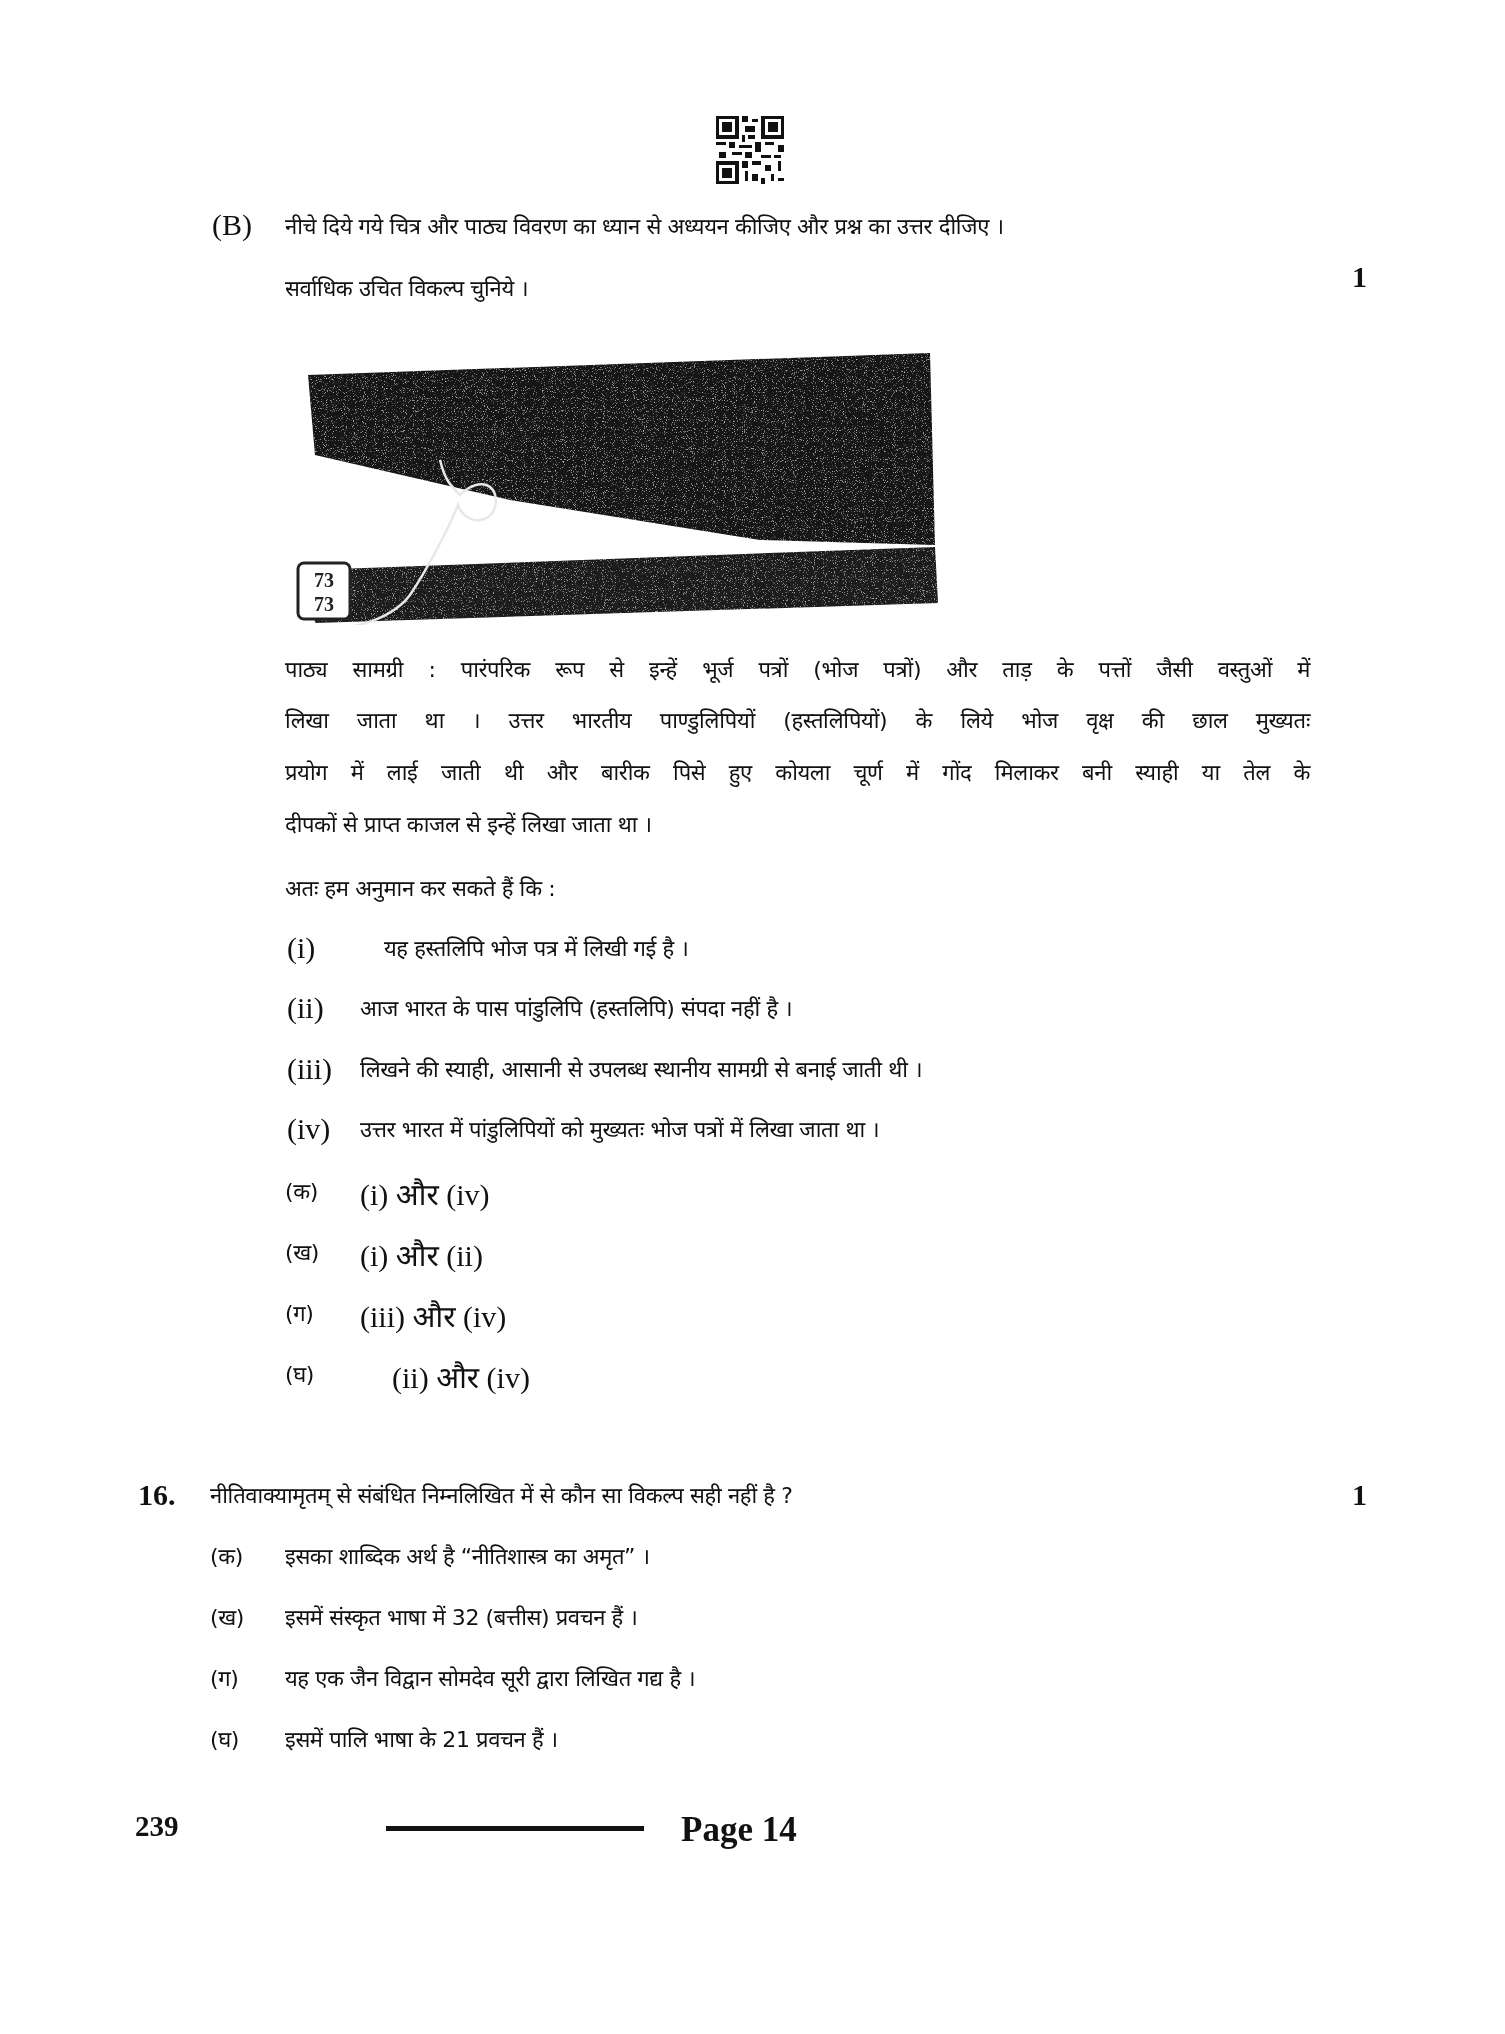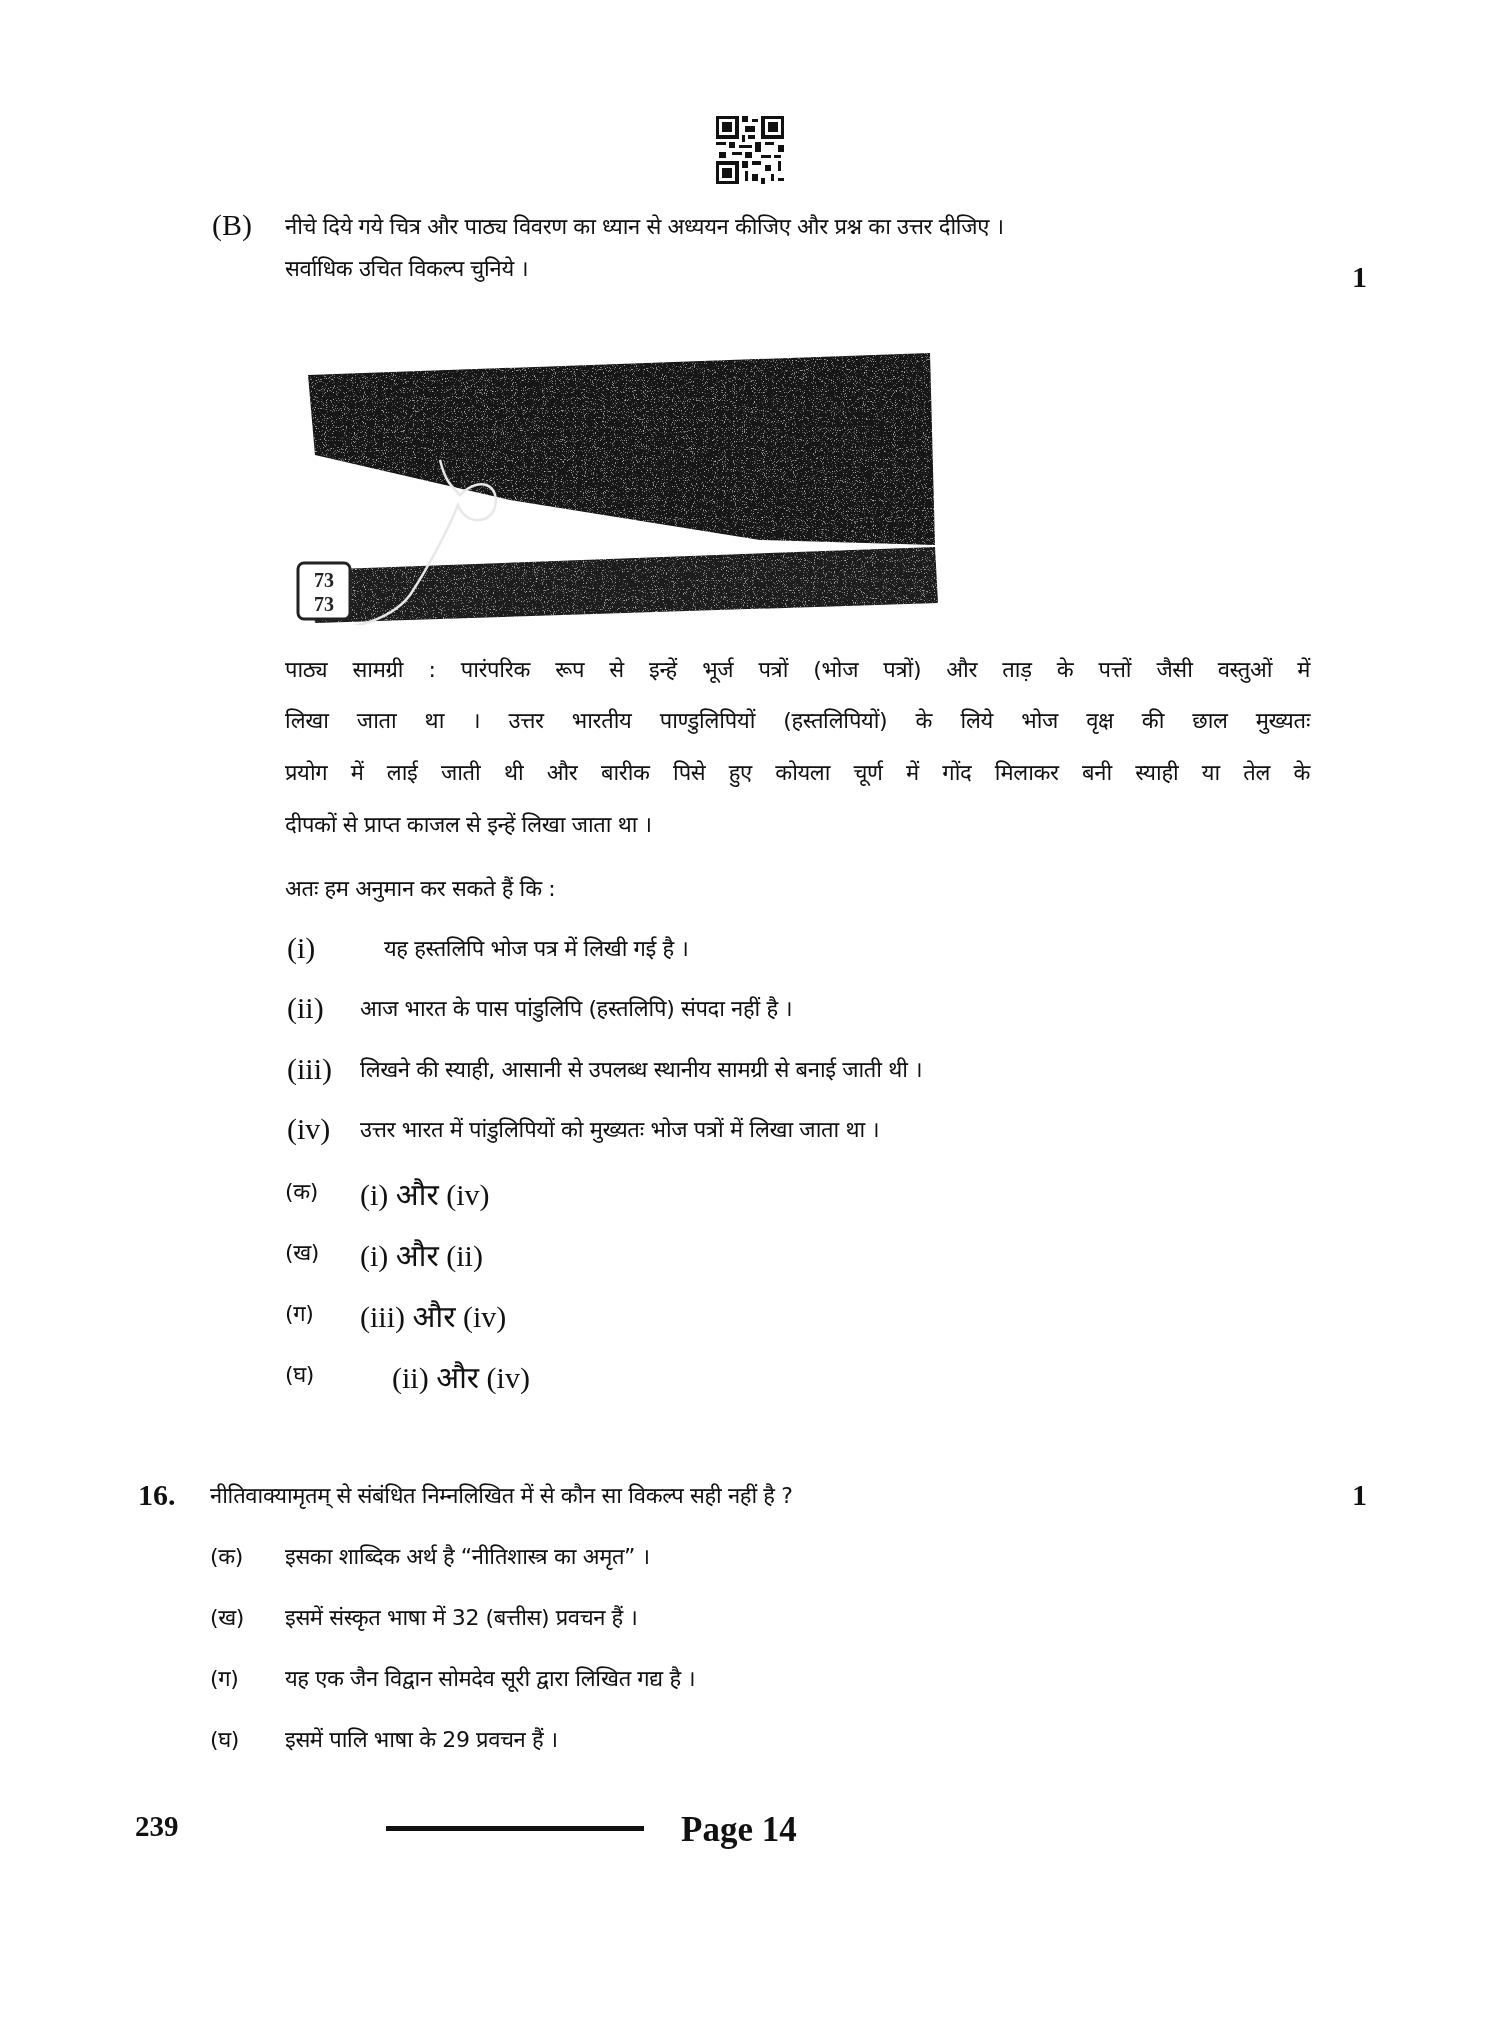--- a/index.html
+++ b/index.html
@@ -113,21 +113,21 @@
     <rect x="9" y="17" width="1" height="3" fill="#111"></rect>
     <rect x="11" y="18" width="2" height="2" fill="#111"></rect>
     <rect x="14" y="19" width="1" height="2" fill="#111"></rect>
     <rect x="17" y="18" width="1" height="2" fill="#111"></rect>
     <rect x="19" y="19" width="2" height="1" fill="#111"></rect>
   </svg>
 </div>
 
 <span class="abs roman" style="left:212px; top:208px;">(B)</span>
 <span class="abs hi" style="left:285px; top:210px;">नीचे दिये गये चित्र और पाठ्य विवरण का ध्यान से अध्ययन कीजिए और प्रश्न का उत्तर दीजिए ।</span>
-<span class="abs hi" style="left:285px; top:252px;">सर्वाधिक उचित विकल्प चुनिये ।</span>
+<span class="abs hi" style="left:285px; top:272px;">सर्वाधिक उचित विकल्प चुनिये ।</span>
 <span class="marks" style="top:260px;">1</span>
 
 <div class="manuscript">
   <svg width="650" height="290" viewBox="0 0 650 290">
     <defs>
       <filter id="grain" x="0" y="0" width="100%" height="100%">
         <feTurbulence type="fractalNoise" baseFrequency="0.9" numOctaves="2" seed="3" result="n"></feTurbulence>
         <feColorMatrix in="n" type="matrix" values="0 0 0 0 1  0 0 0 0 1  0 0 0 0 1  0 0 0 2.2 -1.35" result="speck"></feColorMatrix>
         <feComposite in="speck" in2="SourceGraphic" operator="in" result="s2"></feComposite>
         <feMerge>
@@ -208,19 +208,19 @@
   <div>
     <span class="abs hi" style="left:210px; top:1601px;">(ख)</span>
     <span class="abs hi" style="left:285px; top:1601px;">इसमें संस्कृत भाषा में 32 (बत्तीस) प्रवचन हैं ।</span>
   </div>
   <div>
     <span class="abs hi" style="left:210px; top:1662px;">(ग)</span>
     <span class="abs hi" style="left:285px; top:1662px;">यह एक जैन विद्वान सोमदेव सूरी द्वारा लिखित गद्य है ।</span>
   </div>
   <div>
     <span class="abs hi" style="left:210px; top:1723px;">(घ)</span>
-    <span class="abs hi" style="left:285px; top:1723px;">इसमें पालि भाषा के 29 प्रवचन हैं ।</span>
+    <span class="abs hi" style="left:285px; top:1723px;">इसमें पालि भाषा के 21 प्रवचन हैं ।</span>
   </div>
 </div>
 
 <span class="abs roman bold" style="left:135px; top:1810px; font-size:29px;">239</span>
 <div class="footer-rule"></div>
 <span class="abs roman bold" style="left:681px; top:1810px; font-size:35px;">Page 14</span>
 
 </body></html>

